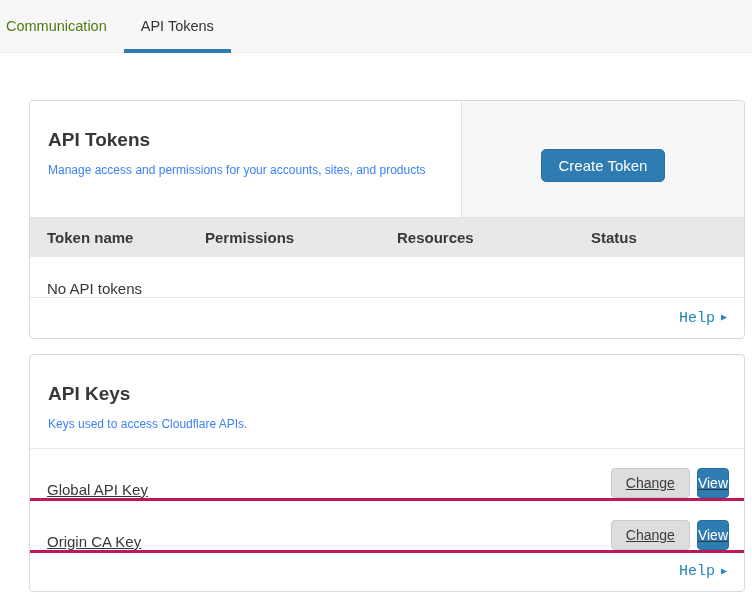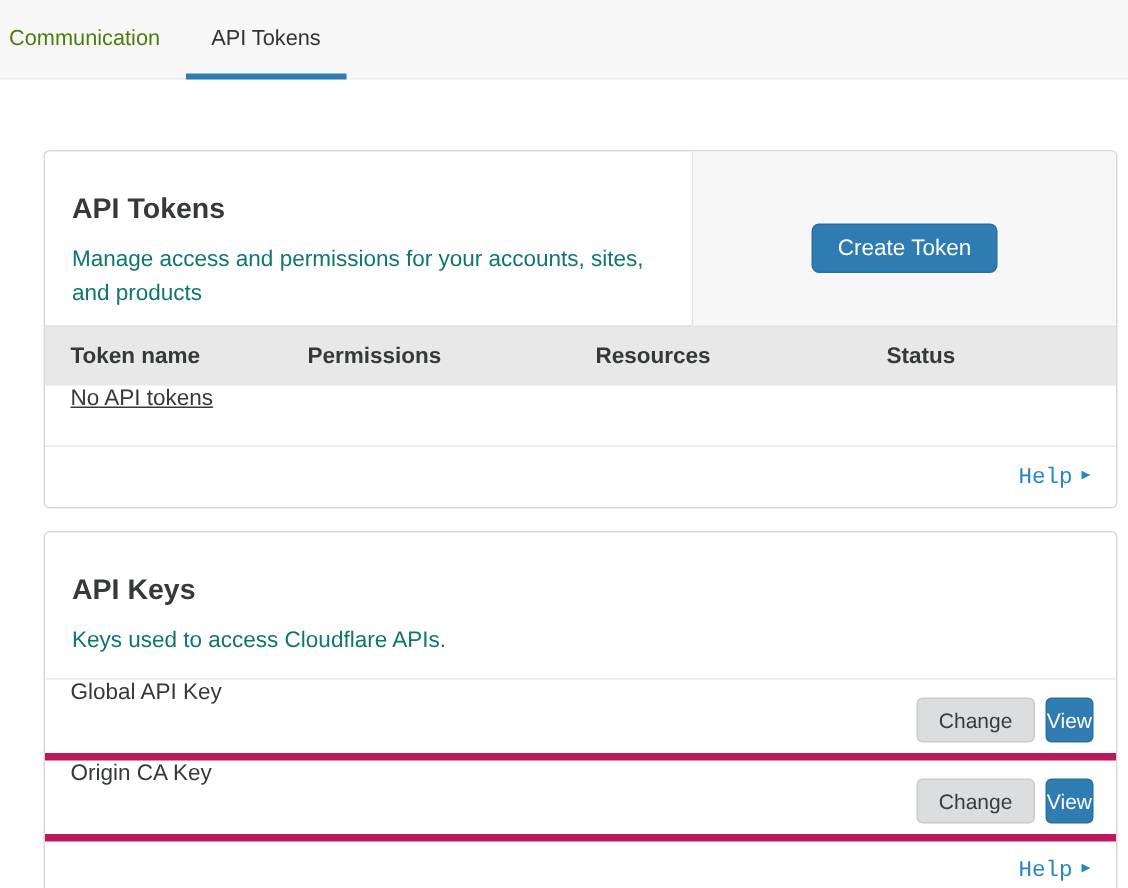--- a/index.html
+++ b/index.html
@@ -70,22 +70,22 @@
     align-items: center;
     justify-content: center;
   }
   .card-title {
     font-size: 19px;
     font-weight: 700;
     color: #36393a;
     margin: 12px 0 10px 0;
   }
   .card-desc {
-    font-size: 15px;
-    color: #0f766e;
+    font-size: 12px;
+    color: #3b82f6;
     line-height: 1.55;
     margin: 0;
   }
 
   .btn {
     font-family: "Liberation Sans", sans-serif;
     border-radius: 5px;
     cursor: pointer;
     margin-top: 12px;
   }
@@ -122,25 +122,24 @@
     padding-left: 17px;
     background: #e8e8e8;
     border-top: 1px solid #e0e0e0;
     font-size: 15px;
     font-weight: 700;
     color: #36393a;
   }
   .empty-row {
     height: 40px;
     display: flex;
-    align-items: flex-start;
+    align-items: flex-end;
     padding-left: 17px;
     font-size: 15px;
     border-bottom: 1px solid #e8e8e8;
-    text-decoration: underline;
   }
   .card-footer {
     height: 40px;
     display: flex;
     align-items: center;
     justify-content: flex-end;
     padding-right: 17px;
     font-family: Liberation Mono, monospace;
   }
   .help-link {
@@ -155,25 +154,26 @@
   .help-arrow { font-size: 10px; line-height: 1; }
 
   
   .keys-header {
     padding: 16px 18px 14px 18px;
     border-bottom: 1px solid #e8e8e8;
   }
   .key-row {
     height: 49px;
     display: flex;
-    align-items: flex-start;
+    align-items: flex-end;
     justify-content: space-between;
     padding: 0 15px 0 17px;
-    border-bottom: 5px solid #be185d;
-    font-size: 15px;
+    border-bottom: 3px solid #be185d;
+    font-size: 15px;
+    text-decoration: underline;
   }
   .key-actions { display: flex; gap: 7px; }
   .keys-footer { height: 38px; }
 </style>
 </head>
 <body>
 
 <div class="tabbar">
   <div class="tab first">Communication</div>
   <div class="tab active">API Tokens</div>

